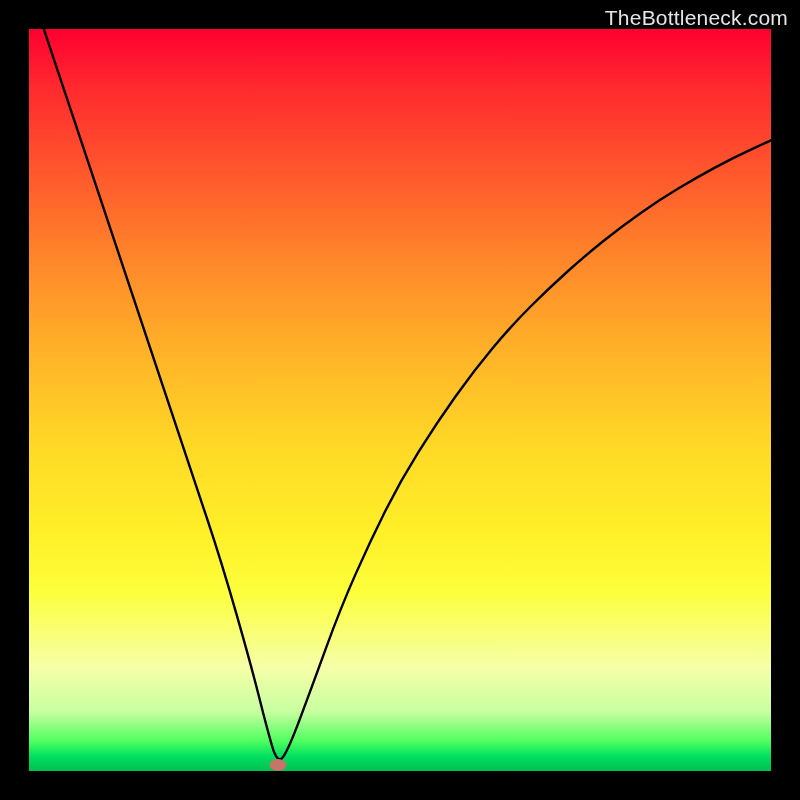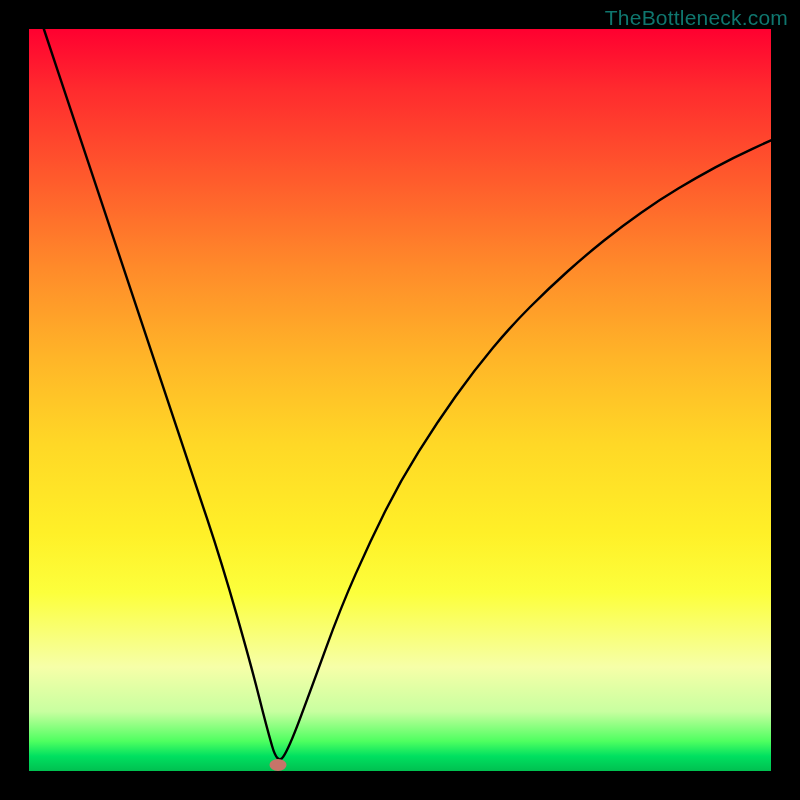--- a/index.html
+++ b/index.html
@@ -26,21 +26,21 @@
       #4eff60 96%,
       #00e060 98%,
       #00c050 100%
     );
   }
 
   .watermark {
     position: absolute;
     top: 6px;
     right: 12px;
-    color: #0f766e;
+    color: #e5e5e5;
     font-size: 21px;
     font-weight: 500;
     letter-spacing: 0.2px;
     pointer-events: none;
   }
 
   svg.curve {
     position: absolute;
     inset: 0;
     width: 100%;

